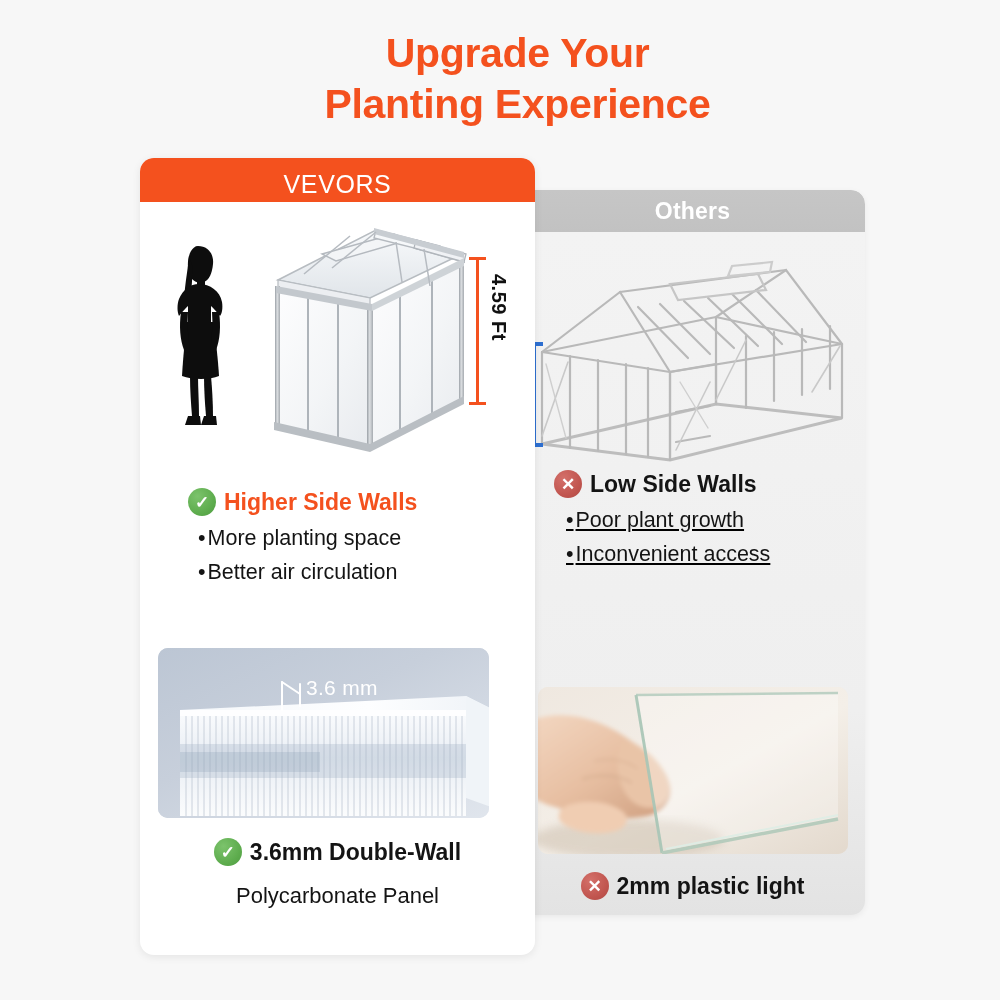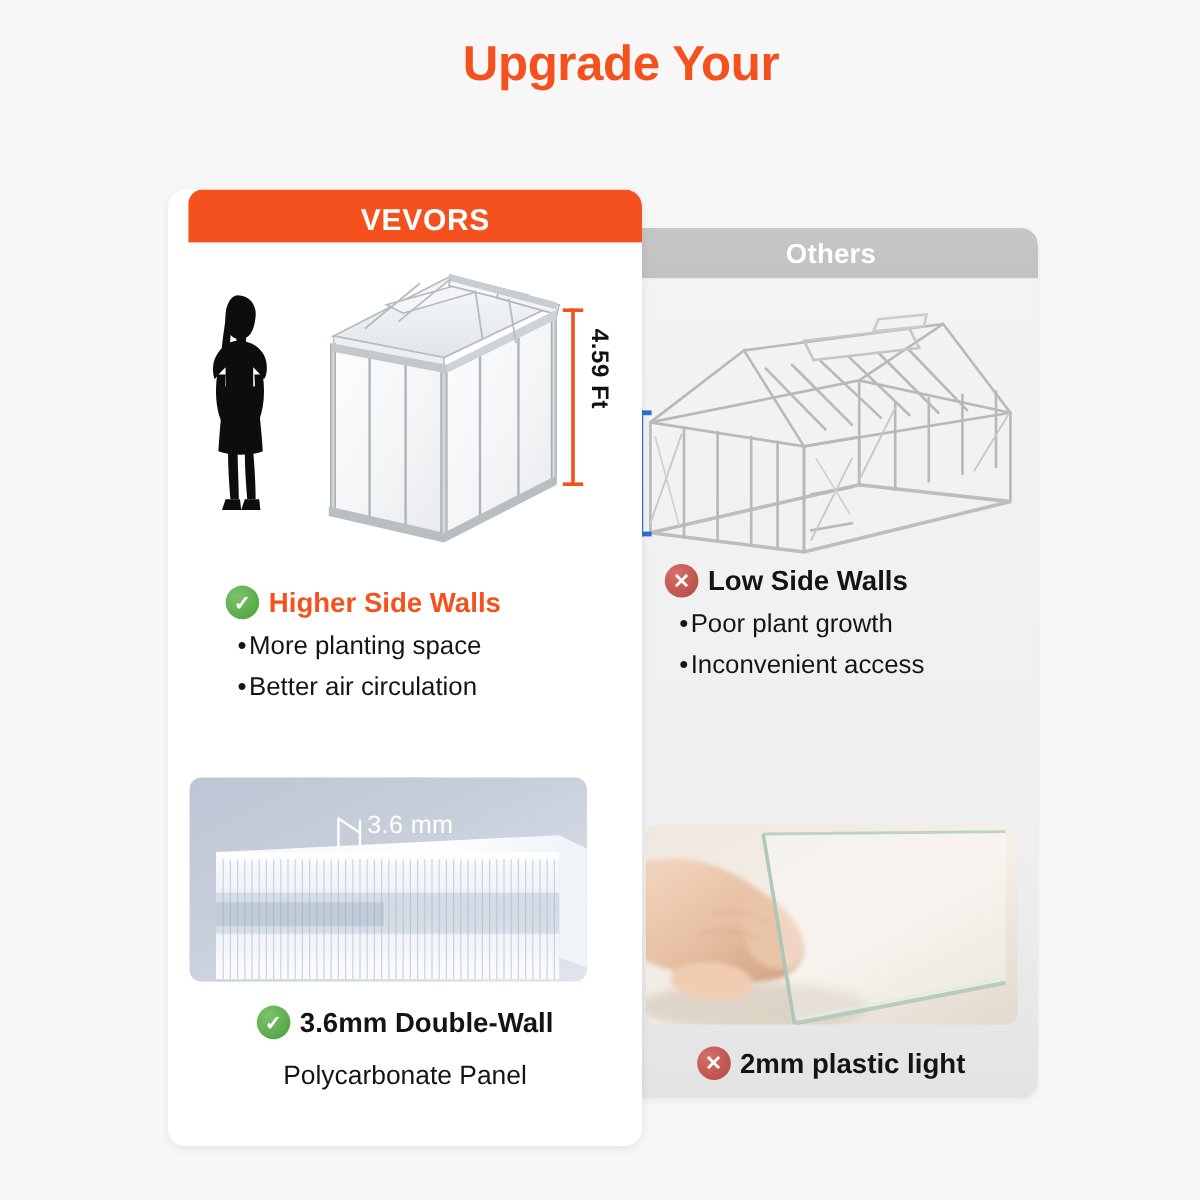--- a/index.html
+++ b/index.html
@@ -79,27 +79,27 @@
     width: 395px;
     height: 797px;
     background: #ffffff;
     border-radius: 14px 14px 14px 14px;
     box-shadow: 0 2px 8px rgba(0,0,0,0.08);
     overflow: hidden;
     z-index: 5;
   }
   .panel-vevors .hdr {
     position: absolute;
-    left: 17px; top: 0;
+    left: 0; top: 0;
     width: 395px; height: 52px;
     background: #f4511e;
     border-radius: 12px 12px 0 0;
     color: #ffffff;
     font-size: 25px;
-    font-weight: bold;
+    font-weight: normal;
     display: flex;
     align-items: center;
     justify-content: center;
     letter-spacing: 0.6px;
   }
 
   
   .hero-left {
     position: absolute;
     left: 0; top: 44px;
@@ -260,20 +260,21 @@
     font-size: 22px;
     color: #141414;
     font-weight: normal;
   }
 </style>
 </head>
 <body>
 
 <div class="title">
   <span class="line">Upgrade Your</span>
+  <span class="line">Planting Experience</span>
 </div>
 
 <div class="board">
 
   <div class="panel-others">
 
     <div class="hdr">
       <span>Others</span>
     </div>
 
@@ -341,21 +342,21 @@
         </svg>
       </div>
 
       <div class="dim-blue"></div>
 
       <div class="feat" style="left:34px; top:238px; width:300px;">
         <div class="feat-head neg">
           <span class="badge red">✕</span>
           <span>Low Side Walls</span>
         </div>
-        <ul class="bullets" style="margin-left:12px;">
+        <ul class="bullets" style="margin-left:12px;text-decoration:underline;">
           <li>Poor plant growth</li>
           <li>Inconvenient access</li>
         </ul>
       </div>
 
       <div class="photo-glass">
         <svg width="310" height="167" viewBox="0 0 310 167">
           <defs>
             <linearGradient id="bgwarm" x1="0" y1="0" x2="1" y2="1">
               <stop offset="0%" stop-color="#efe8e0"></stop>

